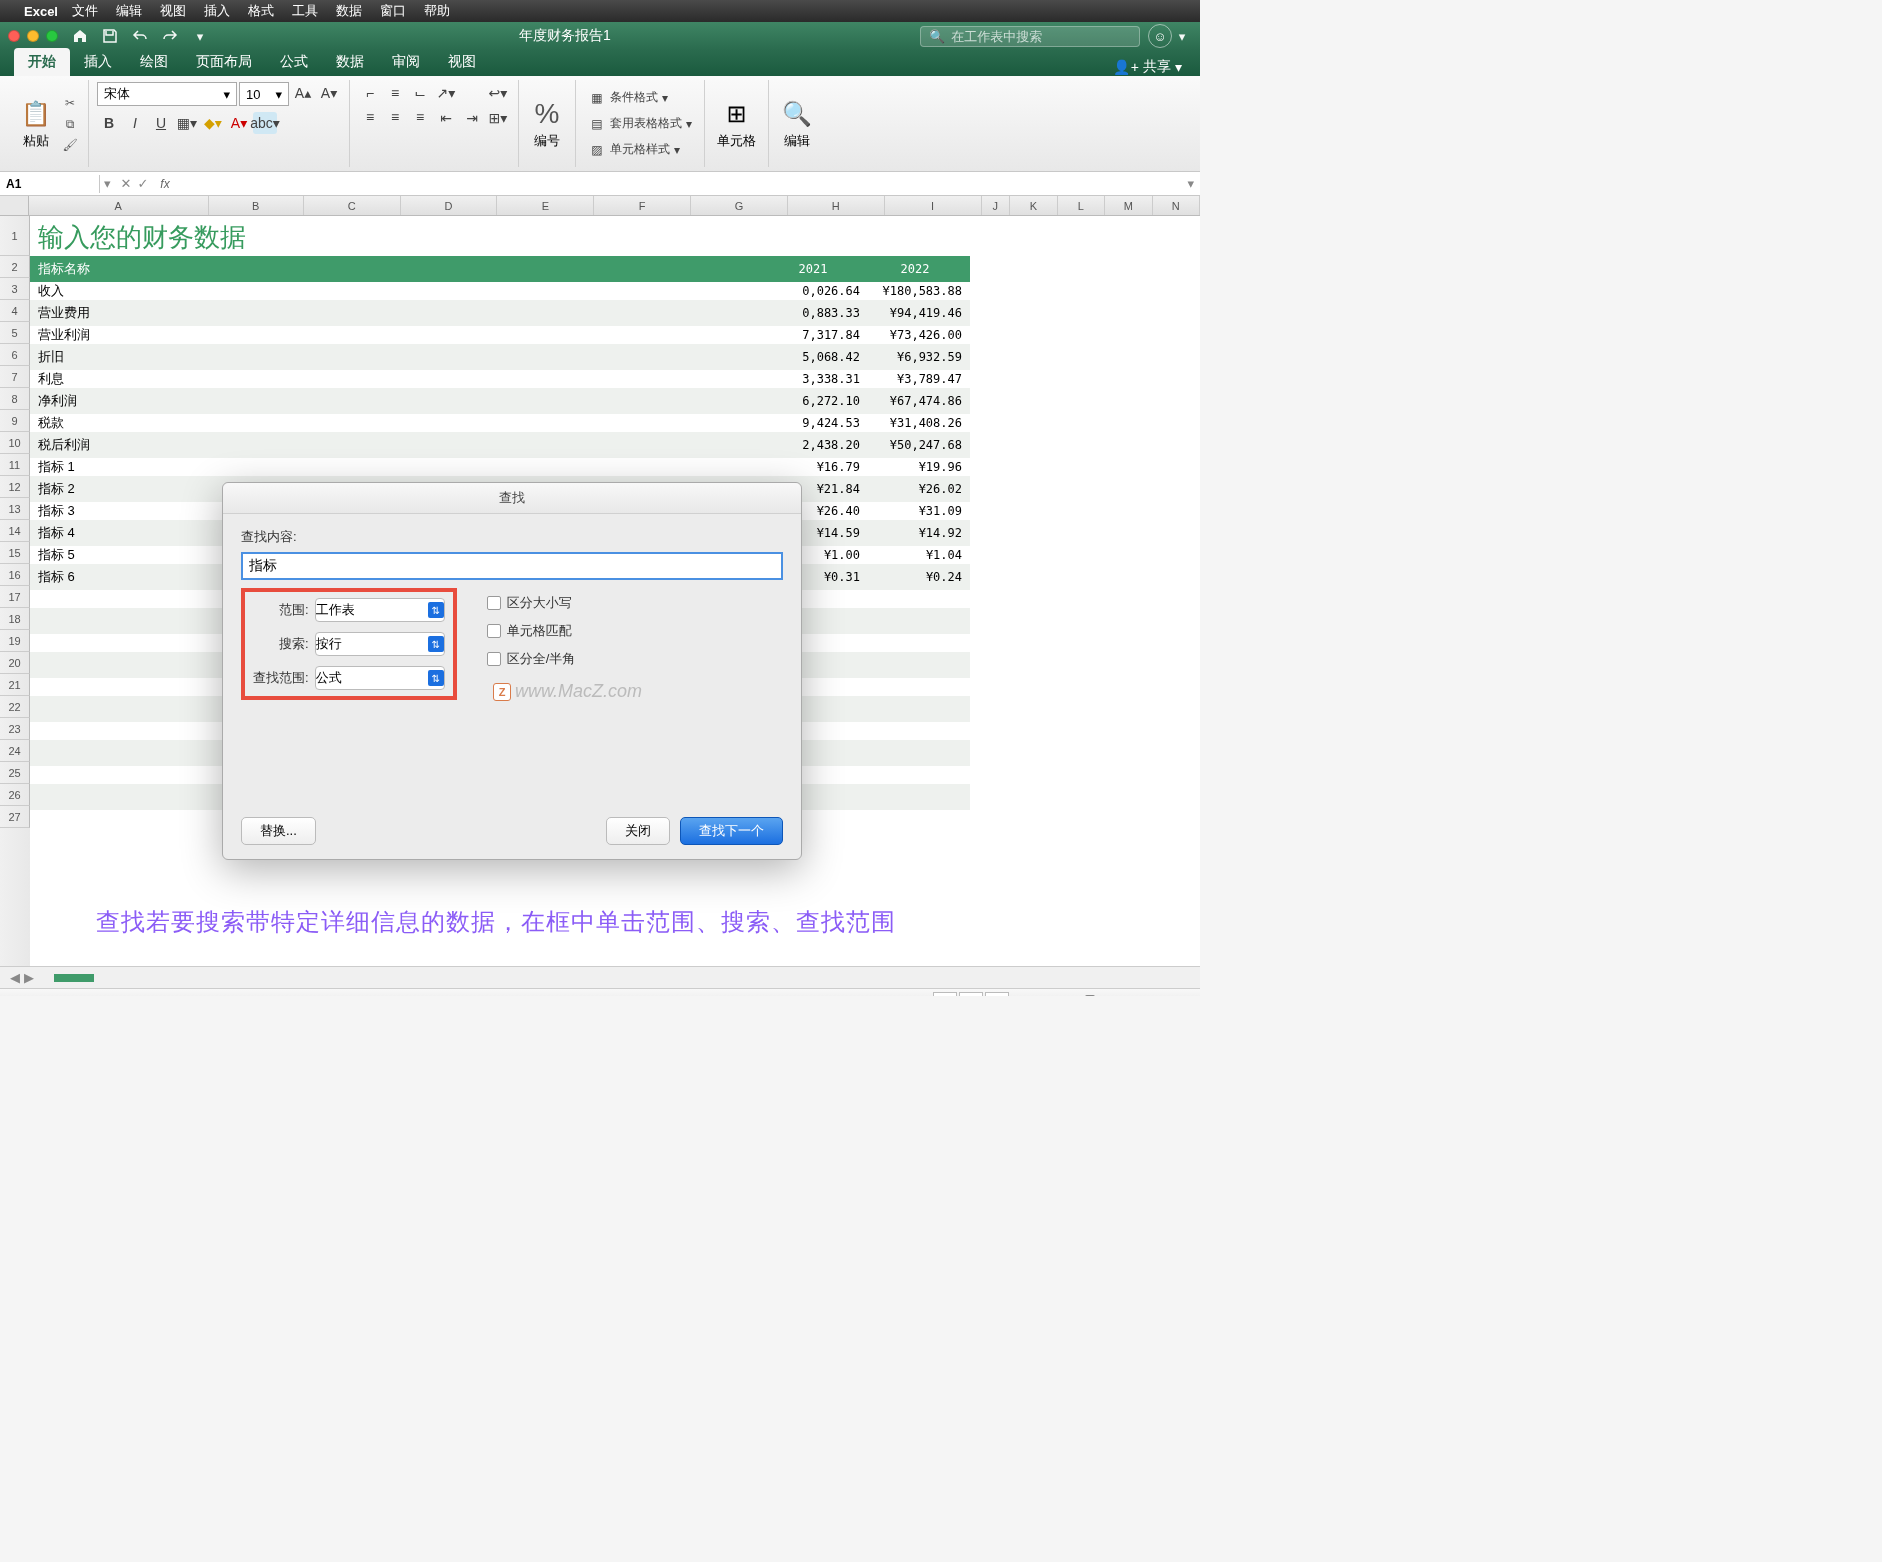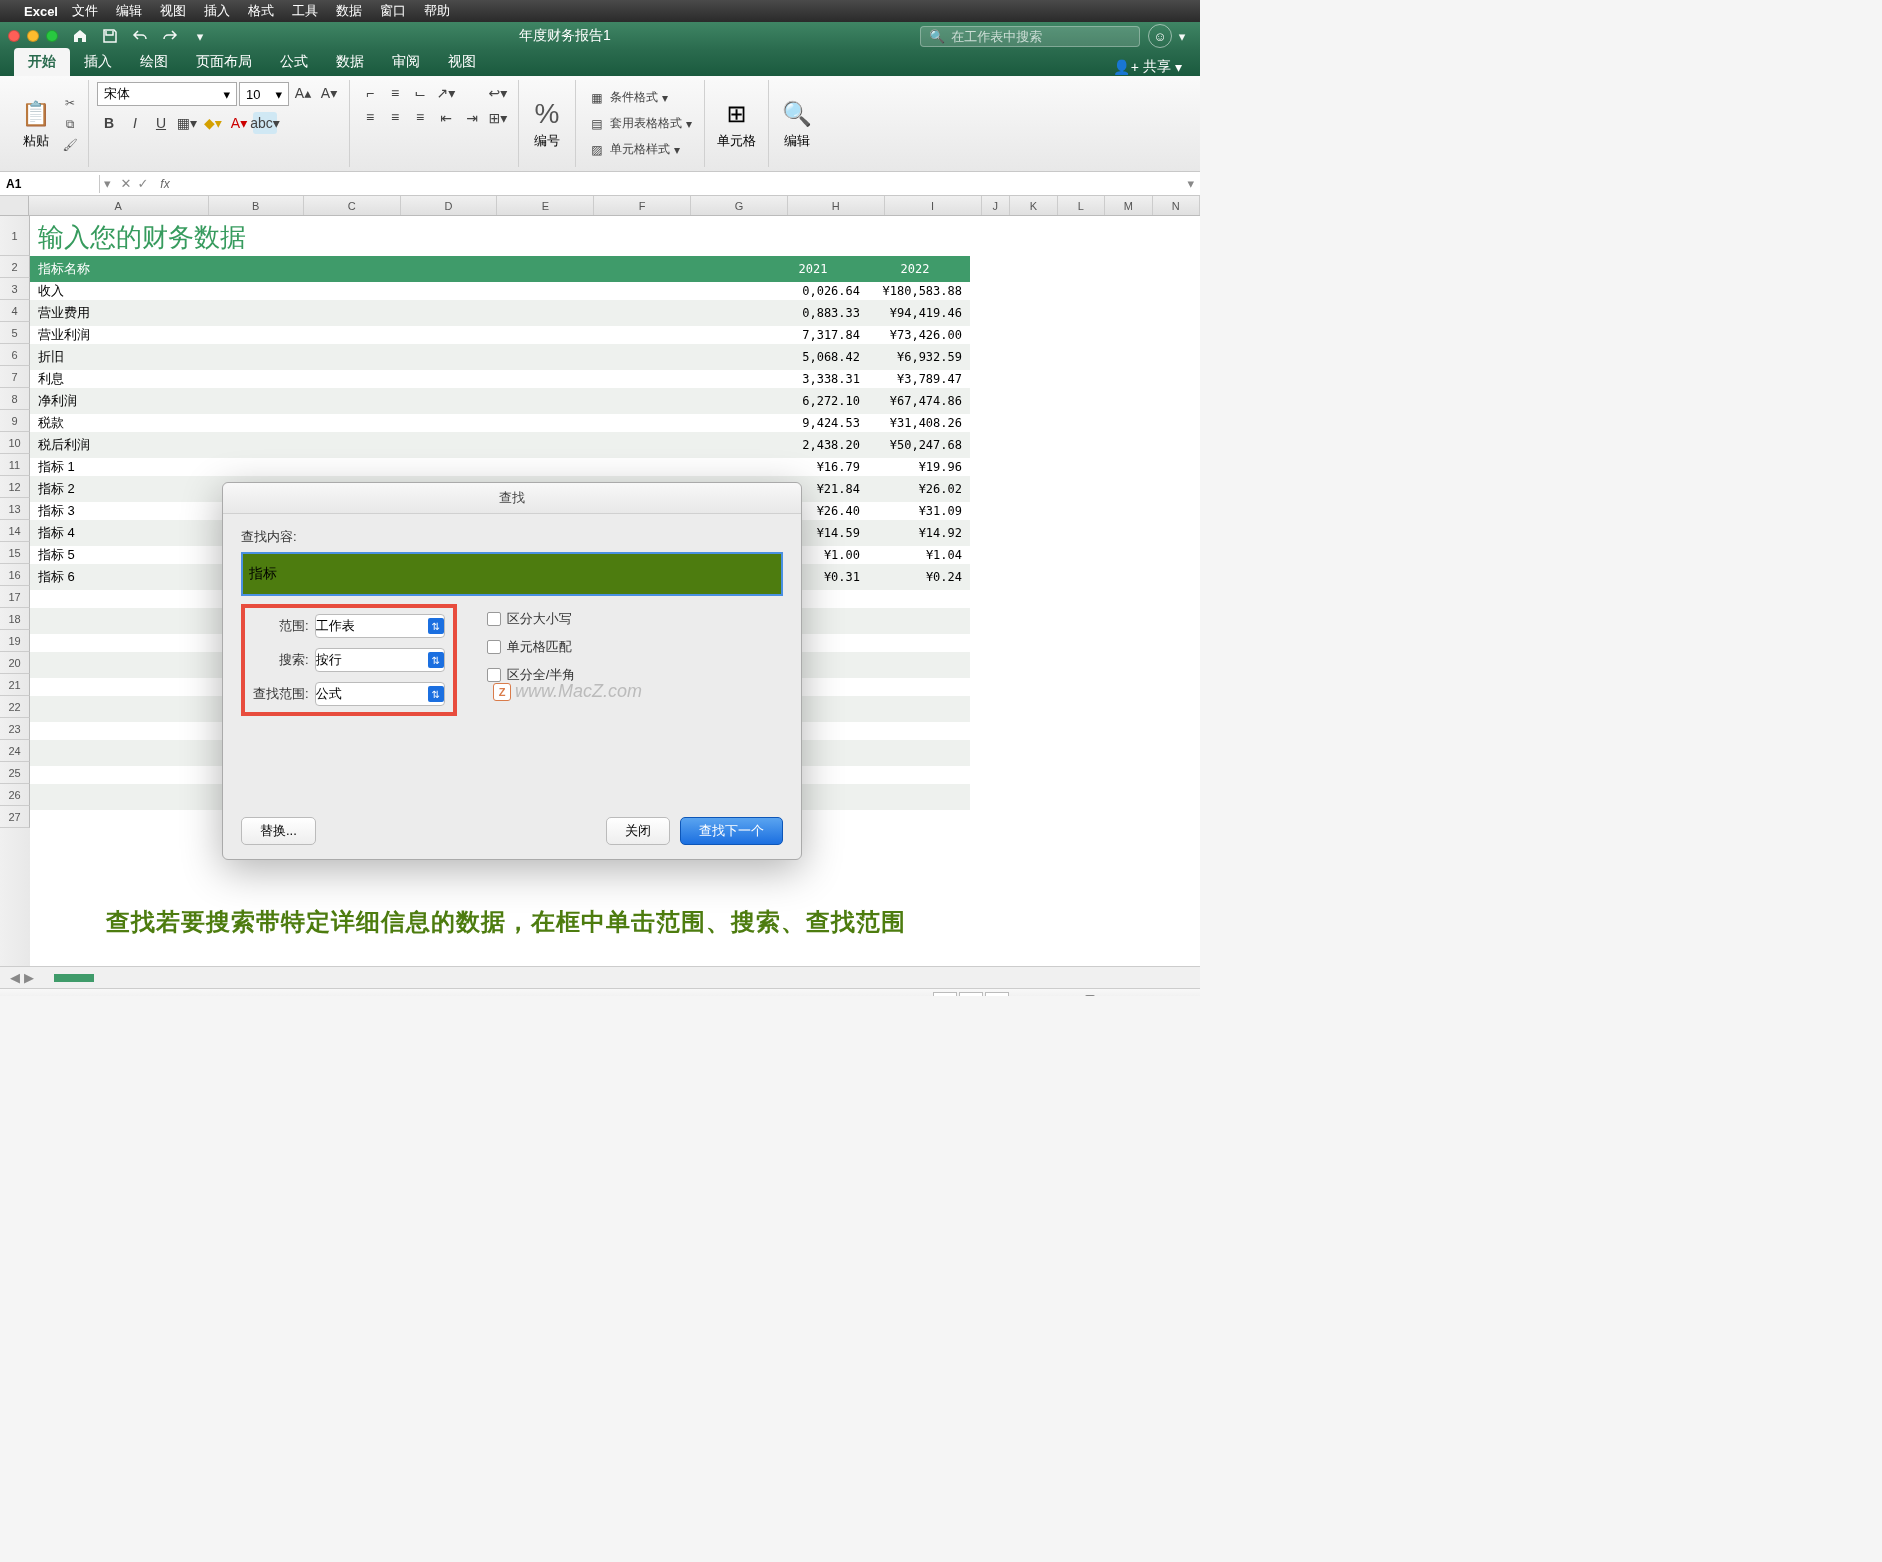--- a/index.html
+++ b/index.html
@@ -69,41 +69,41 @@
     .data-row.stripe { background: #eef1ee; }
     .cell-name { width: 190px; padding-left: 8px; font-size: 13px; }
     .cell-val { width: 102px; text-align: right; padding-right: 8px; font-size: 12px; font-family: Menlo, monospace; }
     .cell-val.hidden-year { color: #666; }
     
     
     .find-dialog { position: absolute; top: 286px; left: 222px; width: 580px; height: 378px; background: #ececec; border: 1px solid #aaa; border-radius: 6px; box-shadow: 0 10px 40px rgba(0,0,0,0.3); z-index: 100; }
     .find-title { text-align: center; padding: 6px; font-size: 13px; color: #444; border-bottom: 1px solid #d0d0d0; background: linear-gradient(#f8f8f8,#e8e8e8); border-radius: 6px 6px 0 0; }
     .find-body { padding: 14px 18px; }
     .find-label { font-size: 13px; color: #333; margin-bottom: 6px; }
-    .find-input { width: 100%; padding: 12px 6px; font-size: 14px; border: 2px solid #4a90e2; outline: none; background: #4d7c0f; margin-bottom: 8px; }
+    .find-input { width: 100%; padding: 4px 6px; font-size: 14px; border: 2px solid #4a90e2; outline: none; background: #ffffff; margin-bottom: 8px; }
     .find-options { display: flex; gap: 30px; }
     .find-col-left { display: flex; flex-direction: column; gap: 10px; border: 4px solid #e84c3d; padding: 6px 8px; background: #ececec; }
     .find-opt-row { display: flex; align-items: center; gap: 6px; justify-content: flex-end; }
     .find-opt-row label { font-size: 13px; color: #333; }
     .find-select { width: 130px; background: #fff; border: 1px solid #bbb; border-radius: 4px; padding: 2px 0; display: flex; justify-content: space-between; align-items: center; font-size: 13px; }
     .find-select .chev { background: #1b6fe0; color: #fff; width: 16px; height: 16px; display: flex; align-items: center; justify-content: center; border-radius: 2px; font-size: 10px; }
     .find-col-right { display: flex; flex-direction: column; gap: 10px; padding-top: 6px; }
     .find-check { display: flex; align-items: center; gap: 6px; font-size: 13px; color: #333; }
     .find-check .cb { width: 14px; height: 14px; border: 1px solid #999; background: #fff; border-radius: 2px; }
     .find-buttons { position: absolute; bottom: 14px; left: 18px; right: 18px; display: flex; justify-content: space-between; }
     .find-btn { padding: 4px 18px; border-radius: 5px; font-size: 13px; cursor: pointer; border: 1px solid #bbb; background: linear-gradient(#fff,#eee); }
     .find-btn.primary { background: linear-gradient(#5aa4f0,#1b6fe0); color: #fff; border-color: #0d56b8; }
     .find-btns-right { display: flex; gap: 10px; }
     .watermark { position: absolute; top: 198px; left: 270px; font-size: 18px; color: #bbb; font-style: italic; display: flex; align-items: center; gap: 4px; }
     .wm-badge { width: 18px; height: 18px; background: #fff; border: 1px solid #d97b4a; border-radius: 3px; color: #d97b4a; font-size: 11px; font-weight: 700; display: flex; align-items: center; justify-content: center; font-style: normal; }
     
     
     .sheet-tabs { height: 22px; background: #f0f0f0; border-top: 1px solid #ccc; display: flex; align-items: center; padding-left: 10px; }
     .sheet-nav { display: flex; gap: 4px; color: #888; }
-    .annotation { position: absolute; bottom: 28px; left: 106px; font-size: 24px; font-weight: 700; color: #4d7c0f; text-shadow: 1px 1px 0 #fff; z-index: 50; letter-spacing: 1px; }
+    .annotation { position: absolute; bottom: 28px; left: 96px; font-size: 24px; font-weight: 400; color: #8b5cf6; text-shadow: 1px 1px 0 #fff; z-index: 50; letter-spacing: 1px; }
     .statusbar { height: 24px; background: linear-gradient(#f8f8f8,#e4e4e4); border-top: 1px solid #ccc; display: flex; align-items: center; justify-content: flex-end; padding: 0 10px; gap: 10px; font-size: 11px; color: #555; }
     .view-btns { display: flex; gap: 2px; }
     .view-btn { width: 24px; height: 18px; border: 1px solid #bbb; background: #fff; display: flex; align-items: center; justify-content: center; }
     .zoom-slider { width: 100px; height: 4px; background: #ccc; position: relative; }
     .zoom-slider .thumb { position: absolute; top: -4px; left: 50%; width: 10px; height: 12px; background: #888; border-radius: 2px; }
   </style>
 </head>
 <body>
 
 <div class="mac-menubar">

